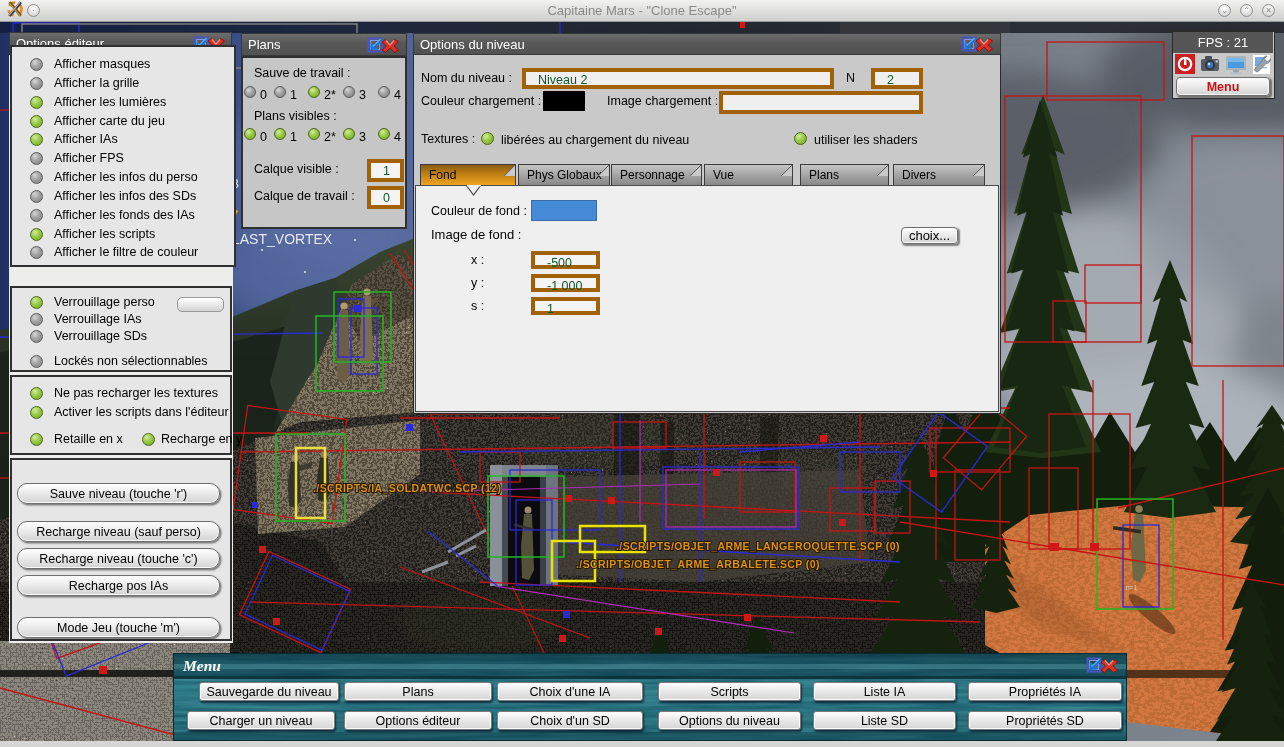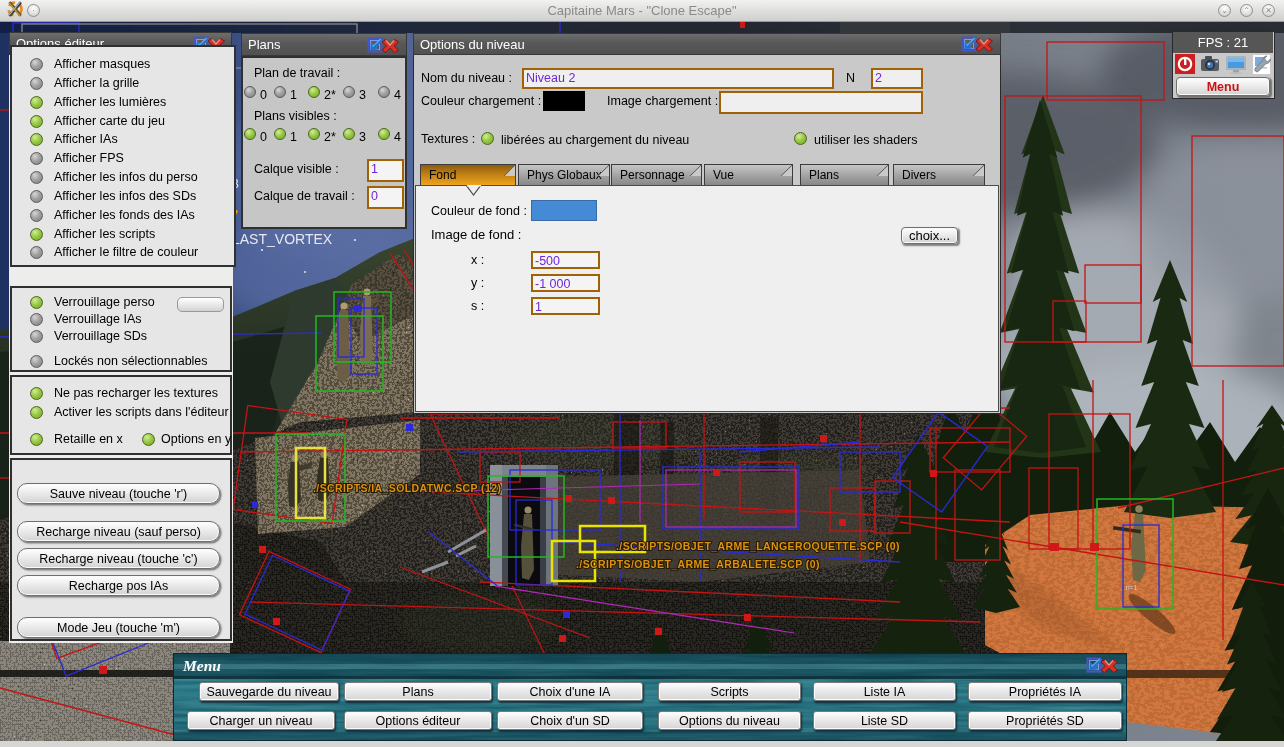--- a/index.html
+++ b/index.html
@@ -8,21 +8,21 @@
 .circ{position:absolute;top:4px;width:13px;height:13px;border-radius:50%;background:radial-gradient(circle at 50% 30%,#ffffff,#e2e2e2 55%,#c2c2c2);border:1px solid #909090;color:#8a8a8a;font-size:8px;line-height:11px;text-align:center}
 #scene{position:absolute;left:0;top:22px;width:1284px;height:725px;z-index:0}
 .win{position:absolute;z-index:10}
 .ptitle{position:absolute;background:linear-gradient(#6d6d6d,#585858 45%,#515151);color:#fff;font-size:13px;border:1px solid #383838;line-height:21px;padding-left:6px;z-index:11}
 .pbody{position:absolute;background:#e6e6e6;border:2px solid #303030;z-index:11}
 .ico2{position:absolute;top:3px;right:2px;width:36px;height:17px}
 .led{position:absolute;width:13px;height:13px;border-radius:50%;background:radial-gradient(circle at 36% 30%,#d6d6d6,#a2a2a2 45%,#8b8b8b 78%,#7d7d7d);border:1px solid #5c5c5c}
 .led.g{background:radial-gradient(circle at 36% 30%,#d2eb9a,#94c840 48%,#7fb332 80%,#6f9e2a);border:1px solid #4c661c}
 .lbl{position:absolute;font-size:12.5px;color:#000;white-space:nowrap}
 .btn{position:absolute;background:linear-gradient(#ffffff,#f0f0f0 35%,#dcdcdc 80%,#d2d2d2);border:1px solid #6f6f6f;border-radius:10px;font-size:12.5px;text-align:center;color:#000;box-shadow:1.5px 1.5px 1.5px rgba(40,40,40,.55),inset 0 0 0 1px #fafafa;white-space:nowrap}
-.inp{position:absolute;background:#f4f4f4;border:2px solid #a16207;font-size:12.5px;color:#6d28d9;padding:1px 0 0 2px;white-space:nowrap}
+.inp{position:absolute;background:#f4f4f4;border:4px solid #a16207;font-size:12.5px;color:#14532d;padding:1px 0 0 12px;white-space:nowrap}
 .tab{position:absolute;font-size:12px;color:#000;border:1px solid #3c3c3c;border-bottom:none;background:linear-gradient(#c6c6c6,#a2a2a2 55%,#888888);padding-left:8px;white-space:nowrap;overflow:hidden}
 .tabcut{position:absolute;top:-1px;right:-1px;width:12px;height:12px;background:linear-gradient(135deg,rgba(0,0,0,0) 46%,#3c3c3c 48%,#c9c9c9 55%)}
 .mbtn{position:absolute;background:linear-gradient(#ffffff,#ececec 40%,#d5d5d5);border:1px solid #7a7a7a;border-radius:3px;font-size:12.5px;text-align:center;color:#000;box-shadow:1px 1.5px 2px rgba(0,0,20,.6),inset 0 0 0 1px #fbfbfb;white-space:nowrap}</style></head>
 <body>
 <div id="scene"><svg width="1284" height="725" viewBox="0 0 1284 725">
       <defs>
 <linearGradient id="sky" x1="0" y1="0" x2="1" y2="0">
 <stop offset="0" stop-color="#1f3161"></stop>
           <stop offset="0.17" stop-color="#374c80"></stop>
           <stop offset="0.3" stop-color="#4f6498"></stop>
@@ -417,21 +417,21 @@
       <span class="btn" style="left:165px;top:9px;width:47px;height:15px;border-radius:5px;box-shadow:none;border-color:#999"></span>
     </div>
     <div class="pbody" style="left:10px;top:375px;width:222px;height:80px">
       <span class="led g" style="left:18px;top:10px;width:13px;height:13px"></span>
       <span class="lbl" style="left:42px;top:9px;font-size:12.5px">Ne pas recharger les textures</span>
       <span class="led g" style="left:18px;top:29px;width:13px;height:13px"></span>
       <span class="lbl" style="left:42px;top:28px;font-size:12.5px">Activer les scripts dans l'éditeur</span>
       <span class="led g" style="left:18px;top:56px;width:13px;height:13px"></span>
       <span class="lbl" style="left:42px;top:55px;font-size:12.5px">Retaille en x</span>
       <span class="led g" style="left:130px;top:56px;width:13px;height:13px"></span>
-      <span class="lbl" style="left:149px;top:55px;font-size:12.5px">Options en y</span>
+      <span class="lbl" style="left:149px;top:55px;font-size:12.5px">Recharge en y</span>
     </div>
     <div class="pbody" style="left:10px;top:458px;width:222px;height:183px">
       <span class="btn" style="left:5px;top:23px;width:203px;height:21px;line-height:20px">Sauve niveau (touche 'r')</span>
       <span class="btn" style="left:5px;top:61px;width:203px;height:21px;line-height:20px">Recharge niveau (sauf perso)</span>
       <span class="btn" style="left:5px;top:115px;width:203px;height:21px;line-height:20px">Recharge pos IAs</span>
       <span class="btn" style="left:5px;top:88px;width:203px;height:21px;line-height:20px">Recharge niveau (touche 'c')</span>
       <span class="btn" style="left:5px;top:157px;width:203px;height:21px;line-height:20px">Mode Jeu (touche 'm')</span>
     </div>
   </div>
 <div class="win" style="left:0;top:0">
@@ -439,21 +439,21 @@
         <g>
 <rect x="1.5" y="1.5" width="13" height="13" fill="none" stroke="#4656c4" stroke-width="2"></rect>
 <rect x="3.5" y="3.5" width="9" height="9" fill="none" stroke="#8a97e0" stroke-width="1"></rect>
 <polygon points="3.5,13 3.8,5 6.6,7.9 13,1.4 15.4,3.8 9,10.2 11.6,12.6" fill="#52b1ee"></polygon>
 <polygon points="3.5,13 11.6,12.6 9,10.2 15.4,3.8 14.2,2.6 5.5,10.5 5.6,7 3.8,5.5" fill="#1e6fd0"></polygon>
 <path d="M18.5,2.5 L23,7.5 L27.5,2.5 L31.5,5 L27,9 L31.5,13 L27.5,15.5 L23,11 L18.5,15.5 L15,13 L19.5,9 L15,5 Z" fill="#d93025" stroke="#8a1410" stroke-width="1"></path>
 <path d="M19,3.5 L23,8 L27,3.5" fill="none" stroke="#f2968c" stroke-width="1.2"></path>
 </g>
       </svg></div>
     <div class="pbody" style="left:241px;top:56px;width:166px;height:173px;background:#c6c6c6">
-      <span class="lbl" style="left:11px;top:8px;font-size:12.5px">Plan de travail :</span>
+      <span class="lbl" style="left:11px;top:8px;font-size:12.5px">Sauve de travail :</span>
       <span class="led" style="left:1px;top:28px;width:12px;height:12px"></span>
       <span class="lbl" style="left:17px;top:30px;font-size:12.5px">0</span>
       <span class="led" style="left:31px;top:28px;width:12px;height:12px"></span>
       <span class="lbl" style="left:47px;top:30px;font-size:12.5px">1</span>
       <span class="led g" style="left:65px;top:28px;width:12px;height:12px"></span>
       <span class="lbl" style="left:81px;top:30px;font-size:12.5px">2*</span>
       <span class="led" style="left:100px;top:28px;width:12px;height:12px"></span>
       <span class="lbl" style="left:116px;top:30px;font-size:12.5px">3</span>
       <span class="led" style="left:135px;top:28px;width:12px;height:12px"></span>
       <span class="lbl" style="left:151px;top:30px;font-size:12.5px">4</span>

